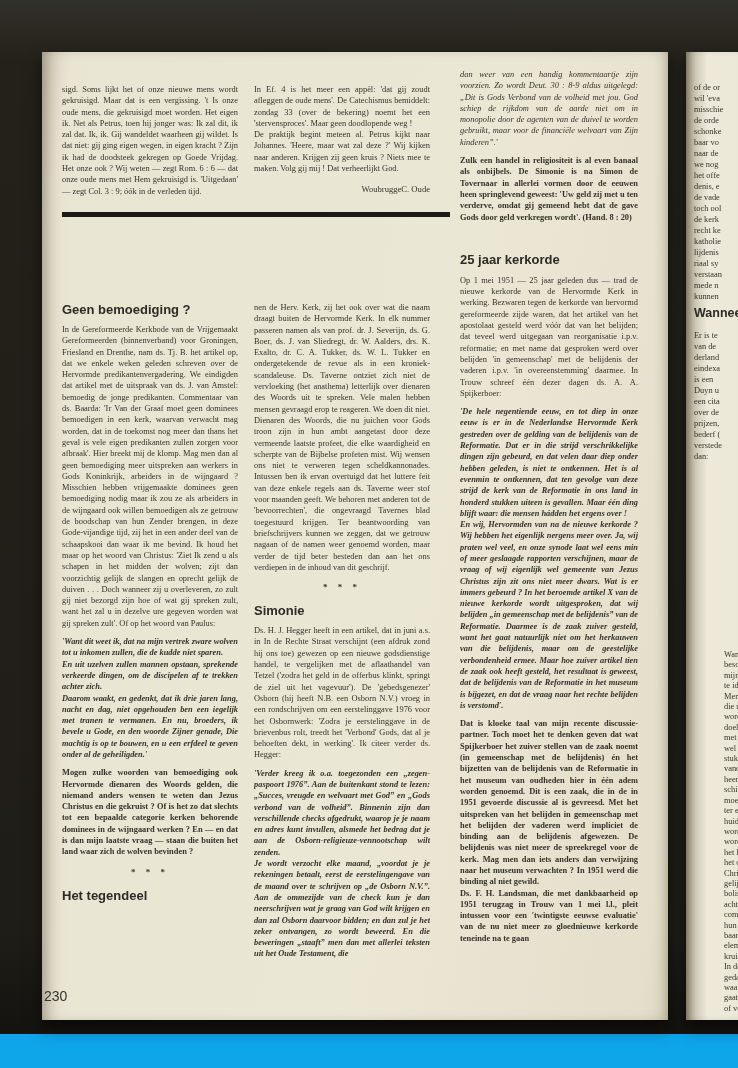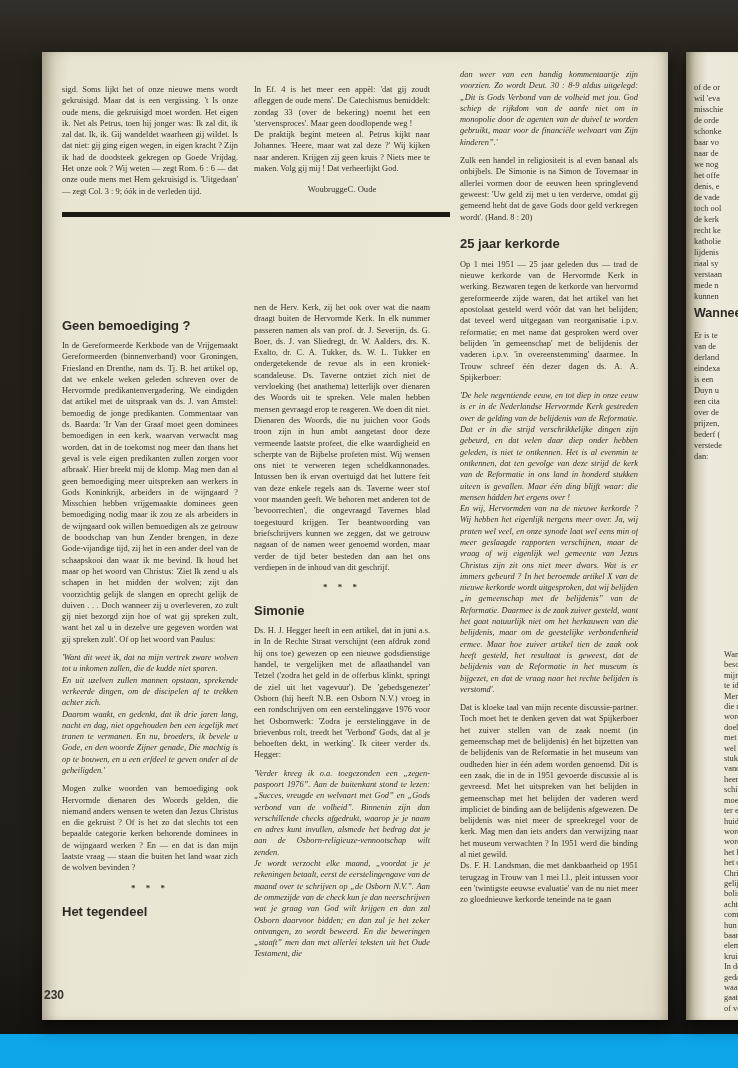--- a/index.html
+++ b/index.html
@@ -11,35 +11,35 @@
         box-shadow:0 8px 14px rgba(0,0,0,0.55);}
   .page-left{left:42px;width:626px;
         background:linear-gradient(100deg,#d8d3bd 0%,#e9e5d3 4%,#ebe7d5 60%,#e4dfca 96%,#ddd8c2 100%);
         box-shadow:inset 14px 0 18px -12px rgba(60,50,30,0.55), inset -10px 0 14px -10px rgba(60,50,30,0.45), 0 8px 14px rgba(0,0,0,0.55);}
   .page-right{left:686px;width:52px;
         background:linear-gradient(90deg,#b9b29a 0%,#eeeadb 28%,#eae6d4 100%);
         box-shadow:inset 8px 0 10px -6px rgba(40,35,20,0.6), 0 8px 14px rgba(0,0,0,0.55);padding-left:26px;}
   .col{position:absolute;overflow:hidden;}
   .body{font-family:"Liberation Serif",serif;font-size:8.4px;line-height:11.3px;
         color:#34322a;text-align:justify;white-space:pre-line;margin:0;}
-  .body + .body{margin-top:7px;}
+  .body + .body{margin-top:7px;font-weight:bold;}
   .italic{font-style:italic;}
   .sep{font-size:9px;line-height:11px;font-weight:bold;color:#34322a;
        text-align:center;letter-spacing:4px;margin:9px 0 7px;}
   h1.section-title{position:absolute;left:16px;top:203px;margin:0;
        font-family:"Liberation Sans",sans-serif;font-weight:400;
        font-size:37px;line-height:1;letter-spacing:-0.8px;color:#403e37;}
   h2.subhead{font-family:"Liberation Sans",sans-serif;font-weight:bold;
-       font-size:13px;line-height:15px;color:#2d2b25;margin:16px 0 7px;}
+       font-size:13px;line-height:15px;color:#2d2b25;margin:0 0 7px;}
   h2.mid{margin-top:10px;}
-  .signature{display:flex;justify-content:center;margin-top:10px;
+  .signature{display:flex;justify-content:flex-end;margin-top:10px;
        font-size:8.6px;color:#34322a;}
   .rule{position:absolute;left:20px;top:160px;width:388px;height:5px;background:#1b1a15;}
   .pagenum{position:absolute;left:2px;top:936px;font-family:"Liberation Sans",sans-serif;
-       font-weight:bold;font-size:12px;color:#35332c;}
+       font-weight:normal;font-size:14px;color:#35332c;}
   .frag{position:absolute;left:8px;right:0;font-size:8.4px;line-height:11px;
        color:#34322a;white-space:pre;overflow:hidden;}
   .frag-h{position:absolute;left:8px;margin:0;font-family:"Liberation Sans",sans-serif;
        font-weight:bold;font-size:12.5px;color:#2d2b25;white-space:pre;overflow:hidden;right:0;}
   .lh-tight{line-height:10.4px;}
 </style>
 </head>
 <body>
 
 <div class="screen">
@@ -79,21 +79,21 @@
       <div class="sep">* * *</div>
       <h2 class="subhead mid">Simonie</h2>
       <p class="body">Ds. H. J. Hegger heeft in een artikel, dat in juni a.s. in In de Rechte Straat verschijnt (een afdruk zond hij ons toe) gewezen op een nieuwe godsdienstige handel, te vergelijken met de aflaathandel van Tetzel ('zodra het geld in de offerbus klinkt, springt de ziel uit het vagevuur'). De 'gebedsgenezer' Osborn (hij heeft N.B. een Osborn N.V.) vroeg in een rondschrijven om een eerstelinggave 1976 voor het Osbornwerk: 'Zodra je eerstelinggave in de brievenbus rolt, treedt het 'Verbond' Gods, dat al je behoeften dekt, in werking'. Ik citeer verder ds. Hegger:</p>
       <p class="body italic">'Verder kreeg ik o.a. toegezonden een „zegen-paspoort 1976”. Aan de buitenkant stond te lezen: „Succes, vreugde en welvaart met God” en „Gods verbond van de volheid”. Binnenin zijn dan verschillende checks afgedrukt, waarop je je naam en adres kunt invullen, alsmede het bedrag dat je aan de Osborn-religieuze-vennootschap wilt zenden.
 Je wordt verzocht elke maand, „voordat je je rekeningen betaalt, eerst de eerstelingengave van de maand over te schrijven op „de Osborn N.V.”. Aan de ommezijde van de check kun je dan neerschrijven wat je graag van God wilt krijgen en dan zal Osborn daarvoor bidden; en dan zul je het zeker ontvangen, zo wordt beweerd. En die beweringen „staaft” men dan met allerlei teksten uit het Oude Testament, die</p>
     </div>
 
     <div class="col" style="left:418px;top:17px;width:178px;height:934px;">
       <p class="body italic">dan weer van een handig kommentaartje zijn voorzien. Zo wordt Deut. 30 : 8-9 aldus uitgelegd: „Dit is Gods Verbond van de volheid met jou. God schiep de rijkdom van de aarde niet om in monopolie door de agenten van de duivel te worden gebruikt, maar voor de financiële welvaart van Zijn kinderen”.'</p>
       <p class="body">Zulk een handel in religiositeit is al even banaal als onbijbels. De Simonie is na Simon de Tovernaar in allerlei vormen door de eeuwen heen springlevend geweest: 'Uw geld zij met u ten verderve, omdat gij gemeend hebt dat de gave Gods door geld verkregen wordt'. (Hand. 8 : 20)</p>
-      <h2 class="subhead" style="margin:13px 0 8px;">25 jaar kerkorde</h2>
+      <h2 class="subhead" style="margin:29px 0 8px;">25 jaar kerkorde</h2>
       <p class="body">Op 1 mei 1951 — 25 jaar geleden dus — trad de nieuwe kerkorde van de Hervormde Kerk in werking. Bezwaren tegen de kerkorde van hervormd gereformeerde zijde waren, dat het artikel van het apostolaat gesteld werd vóór dat van het belijden; dat teveel werd uitgegaan van reorganisatie i.p.v. reformatie; en met name dat gesproken werd over belijden 'in gemeenschap' met de belijdenis der vaderen i.p.v. 'in overeenstemming' daarmee. In Trouw schreef één dezer dagen ds. A. A. Spijkerboer:</p>
       <p class="body italic">'De hele negentiende eeuw, en tot diep in onze eeuw is er in de Nederlandse Hervormde Kerk gestreden over de gelding van de belijdenis van de Reformatie. Dat er in die strijd verschrikkelijke dingen zijn gebeurd, en dat velen daar diep onder hebben geleden, is niet te ontkennen. Het is al evenmin te ontkennen, dat ten gevolge van deze strijd de kerk van de Reformatie in ons land in honderd stukken uiteen is gevallen. Maar één ding blijft waar: die mensen hádden het ergens over !
 En wij, Hervormden van na de nieuwe kerkorde ? Wij hebben het eigenlijk nergens meer over. Ja, wij praten wel veel, en onze synode laat wel eens min of meer geslaagde rapporten verschijnen, maar de vraag of wij eigenlijk wel gemeente van Jezus Christus zijn zit ons niet meer dwars. Wat is er immers gebeurd ? In het beroemde artikel X van de nieuwe kerkorde wordt uitgesproken, dat wij belijden „in gemeenschap met de belijdenis” van de Reformatie. Daarmee is de zaak zuiver gesteld, want het gaat natuurlijk niet om het herkauwen van die belijdenis, maar om de geestelijke verbondenheid ermee. Maar hoe zuiver artikel tien de zaak ook heeft gesteld, het resultaat is geweest, dat de belijdenis van de Reformatie in het museum is bijgezet, en dat de vraag naar het rechte belijden is verstomd'.</p>
       <p class="body">Dat is kloeke taal van mijn recente discussie-partner. Toch moet het te denken geven dat wat Spijkerboer het zuiver stellen van de zaak noemt (in gemeenschap met de belijdenis) én het bijzetten van de belijdenis van de Reformatie in het museum van oudheden hier in één adem worden genoemd. Dit is een zaak, die in de in 1951 gevoerde discussie al is gevreesd. Met het uitspreken van het belijden in gemeenschap met het belijden der vaderen werd impliciet de binding aan de belijdenis afgewezen. De belijdenis was niet meer de spreekregel voor de kerk. Mag men dan iets anders dan verwijzing naar het museum verwachten ? In 1951 werd die binding al niet gewild.
 Ds. F. H. Landsman, die met dankbaarheid op 1951 terugzag in Trouw van 1 mei l.l., pleit intussen voor een 'twintigste eeuwse evaluatie' van de nu niet meer zo gloednieuwe kerkorde teneinde na te gaan</p>
     </div>
 
     <div class="pagenum">230</div>
   </div>
 

